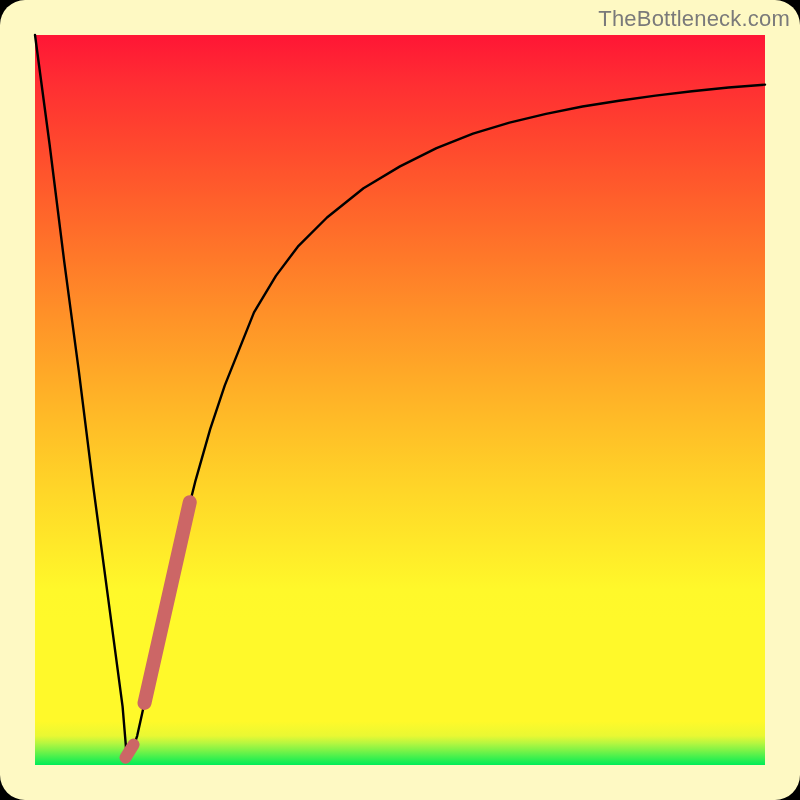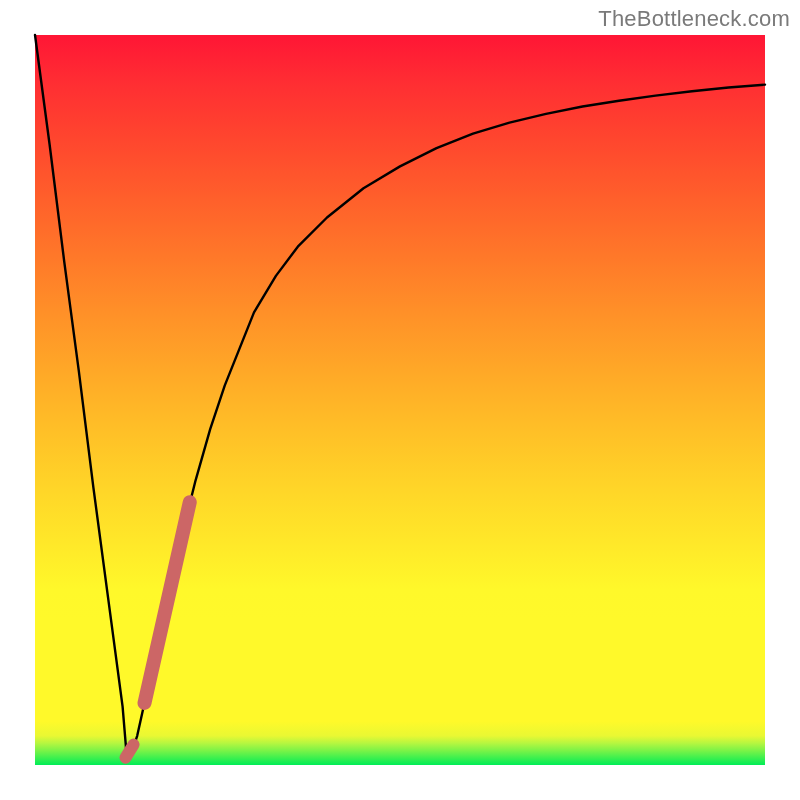--- a/index.html
+++ b/index.html
@@ -8,21 +8,22 @@
     width: 800px;
     height: 800px;
     overflow: hidden;
     background: #000;
     font-family: Arial, Helvetica, sans-serif;
   }
   .stage {
     position: relative;
     width: 800px;
     height: 800px;
-    background: #ffffff;
+    background: #fef9c3;
+    border-radius: 25px;
   }
   .plot {
     position: absolute;
     left: 35px;
     top: 35px;
     width: 730px;
     height: 730px;
     
     background: linear-gradient(
       to top,

